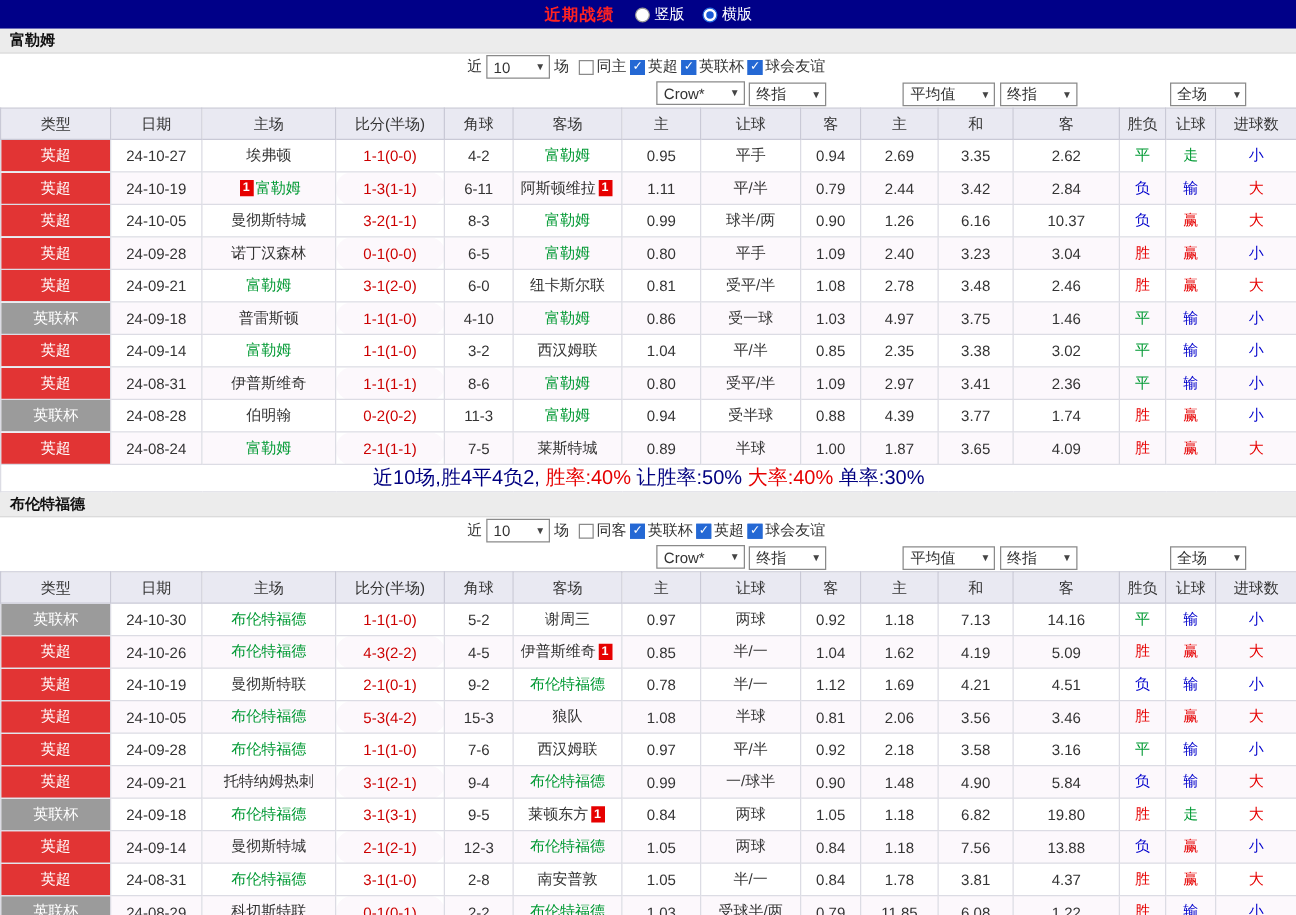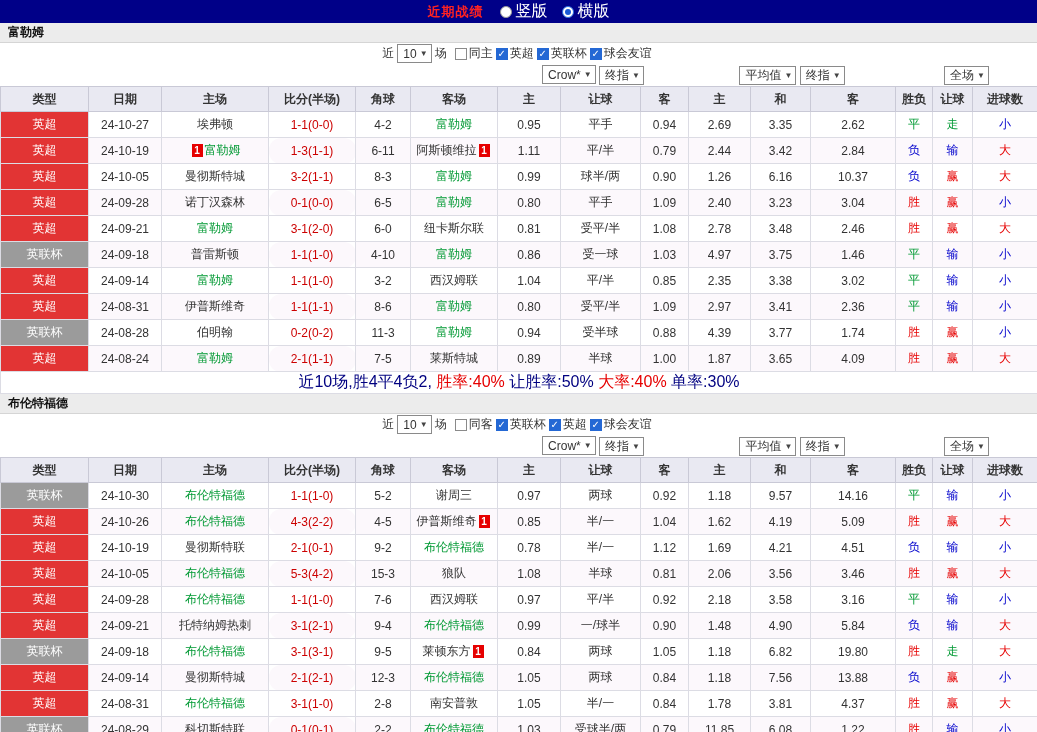--- a/index.html
+++ b/index.html
@@ -1,36 +1,36 @@
 <!DOCTYPE html>
 <html><head>
 <meta charset="utf-8">
 <style>
   html,body{margin:0;padding:0;}
   body{width:1037px;font-family:"Liberation Sans","DejaVu Sans",sans-serif;background:#fff;color:#333;}
   .topbar{height:23px;background:#000088;display:flex;align-items:center;justify-content:center;gap:16px;}
   .topbar-title{color:#ff2222;font-weight:bold;font-size:13px;letter-spacing:1px;}
   .radio-group{display:inline-flex;gap:14px;}
-  .radio-item{display:inline-flex;align-items:center;gap:4px;color:#fff;font-size:16px;cursor:pointer;}
+  .radio-item{display:inline-flex;align-items:center;gap:4px;color:#fff;font-size:12px;cursor:pointer;}
   .radio{width:12px;height:12px;border-radius:50%;background:#fff;border:1px solid #999;position:relative;display:inline-block;box-sizing:border-box;}
   .radio.checked{border-color:#2a6de0;}
   .radio.checked::after{content:"";position:absolute;left:2px;top:2px;width:6px;height:6px;border-radius:50%;background:#1a5ad6;}
   .sec-title{height:19px;line-height:19px;background:#ececec;border-bottom:1px solid #d5d5d5;font-size:12px;font-weight:bold;color:#111;padding-left:8px;}
   .filter-row{height:21px;display:flex;align-items:center;justify-content:center;font-size:12px;gap:3px;background:#fff;}
   .flabel{color:#333;}
-  .select{display:inline-flex;align-items:center;border:1px solid #8a8a8a;background:#fff;height:17px;padding:0 3px 0 5px;font-size:12px;gap:3px;cursor:pointer;}
+  .select{display:inline-flex;align-items:center;border:1px solid #8a8a8a;background:#fff;height:17px;padding:0 3px 0 5px;font-size:12px;gap:20px;cursor:pointer;}
   .select .arrow{font-size:8px;color:#444;}
   .cbs{display:inline-flex;align-items:center;margin-left:5px;}
   .cb-item{display:inline-flex;align-items:center;gap:2px;margin-right:3px;cursor:pointer;}
   .cb{width:12px;height:12px;border:1px solid #8a8a8a;background:#fff;display:inline-flex;align-items:center;justify-content:center;font-size:10px;color:#fff;box-sizing:border-box;}
   .cb.checked{background:#2468d4;border-color:#2468d4;}
   table.stats{width:1037px;border-collapse:collapse;table-layout:fixed;text-align:center;font-size:12px;}
   .stats td,.stats th{border:1px solid #dcdce4;height:25px;padding:0;overflow:hidden;white-space:nowrap;}
   .ctrl-row td{border:none;height:22px;background:#fff;}
-  .head-row th{background:#e9e9f2;border-color:#c9c9d6;font-weight:bold;color:#333;height:24px;}
+  .head-row th{background:#e9e9f2;border-color:#c9c9d6;font-weight:normal;color:#333;height:24px;}
   .match-row.alt td{background:#fcf8fc;}
   .match-row td.lg-red{background:#e23434;color:#fff;}
   .match-row td.lg-gray{background:#9b9b9b;color:#fff;}
   .team-subject{color:#009933;cursor:pointer;}
   .team{color:#333;cursor:pointer;}
   td.score{color:#cc0000;cursor:pointer;border-radius:12px;}
   .c-red{color:#e60000;}
   .c-green{color:#009933;}
   .c-blue{color:#0000cc;}
   .c-navy{color:#000080;}
@@ -406,21 +406,21 @@
               <td class="lg-gray">英联杯</td>
               <td>24-10-30</td>
               <td><span class="team-subject">布伦特福德</span></td>
               <td class="score">1-1(1-0)</td>
               <td>5-2</td>
               <td><span class="team">谢周三</span></td>
               <td>0.97</td>
               <td>两球</td>
               <td>0.92</td>
               <td>1.18</td>
-              <td>9.57</td>
+              <td>7.13</td>
               <td>14.16</td>
               <td class="c-green">平</td>
               <td class="c-blue">输</td>
               <td class="c-blue">小</td>
             </tr>
             <tr class="match-row alt">
               <td class="lg-red">英超</td>
               <td>24-10-26</td>
               <td><span class="team-subject">布伦特福德</span></td>
               <td class="score">4-3(2-2)</td>

